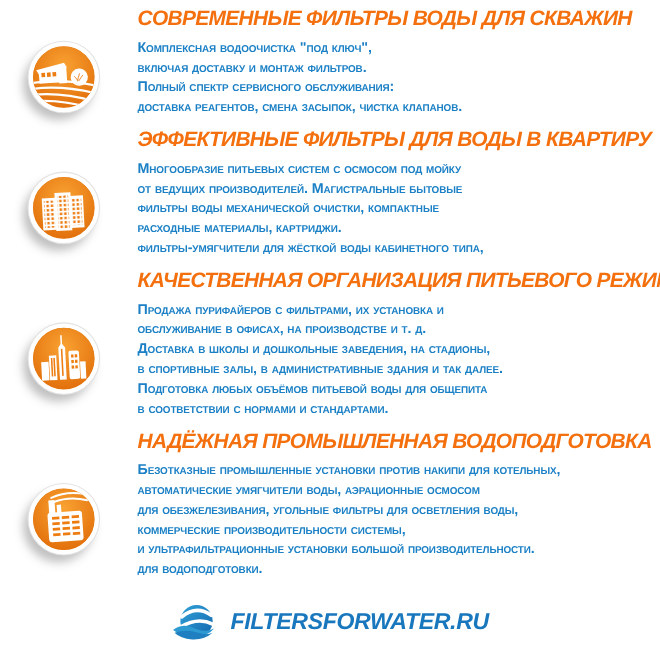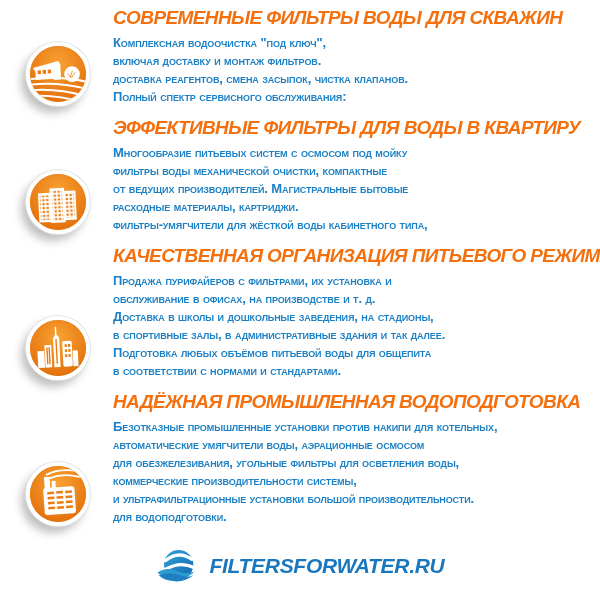--- a/index.html
+++ b/index.html
@@ -8,22 +8,23 @@
     position: relative;
     width: 600px;
     height: 600px;
     background: #ffffff;
     overflow: hidden;
     font-family: "Liberation Sans", sans-serif;
   }
   .content { padding-top: 7px; }
   .section {
     display: flex;
-    align-items: flex-end;
+    align-items: center;
     margin-bottom: 11px;
+    gap: 12px;
   }
   .icon-col {
     flex: 0 0 113px;
     display: flex;
     justify-content: center;
   }
   .icon-circle {
     width: 64px;
     height: 64px;
     margin-top: 26px;
@@ -112,22 +113,22 @@
               <path d="M-4 90 Q42 85 96 101"></path>
             </g>
           </svg>
         </div>
       </div>
       <div class="text-col">
         <h2 class="heading">СОВРЕМЕННЫЕ ФИЛЬТРЫ ВОДЫ ДЛЯ СКВАЖИН</h2>
         <div class="body-lines">
             <div class="body-line">Комплексная водоочистка "под ключ",</div>
             <div class="body-line">включая доставку и монтаж фильтров.</div>
+            <div class="body-line">Полный спектр сервисного обслуживания:</div>
             <div class="body-line">доставка реагентов, смена засыпок, чистка клапанов.</div>
-            <div class="body-line">Полный спектр сервисного обслуживания:</div>
           </div>
       </div>
     </div>
 
     <div class="section">
       <div class="icon-col">
         <div class="icon-circle">
           <svg viewBox="0 0 100 100" xmlns="http://www.w3.org/2000/svg">
             <defs>
               <radialGradient id="og2" cx="50%" cy="32%" r="75%">
@@ -148,22 +149,22 @@
               <rect x="36" y="25" width="26" height="62" fill="#ffffff"></rect>
               <rect x="40" y="30" width="18" height="53" fill="url(#win2)"></rect>
             </g>
           </svg>
         </div>
       </div>
       <div class="text-col">
         <h2 class="heading">ЭФФЕКТИВНЫЕ ФИЛЬТРЫ ДЛЯ ВОДЫ В КВАРТИРУ</h2>
         <div class="body-lines">
             <div class="body-line">Многообразие питьевых систем с осмосом под мойку</div>
+            <div class="body-line">от ведущих производителей. Магистральные бытовые</div>
             <div class="body-line">фильтры воды механической очистки, компактные</div>
-            <div class="body-line">от ведущих производителей. Магистральные бытовые</div>
             <div class="body-line">расходные материалы, картриджи.</div>
             <div class="body-line">фильтры-умягчители для жёсткой воды кабинетного типа,</div>
           </div>
       </div>
     </div>
 
     <div class="section">
       <div class="icon-col">
         <div class="icon-circle">
           <svg viewBox="0 0 100 100" xmlns="http://www.w3.org/2000/svg">

